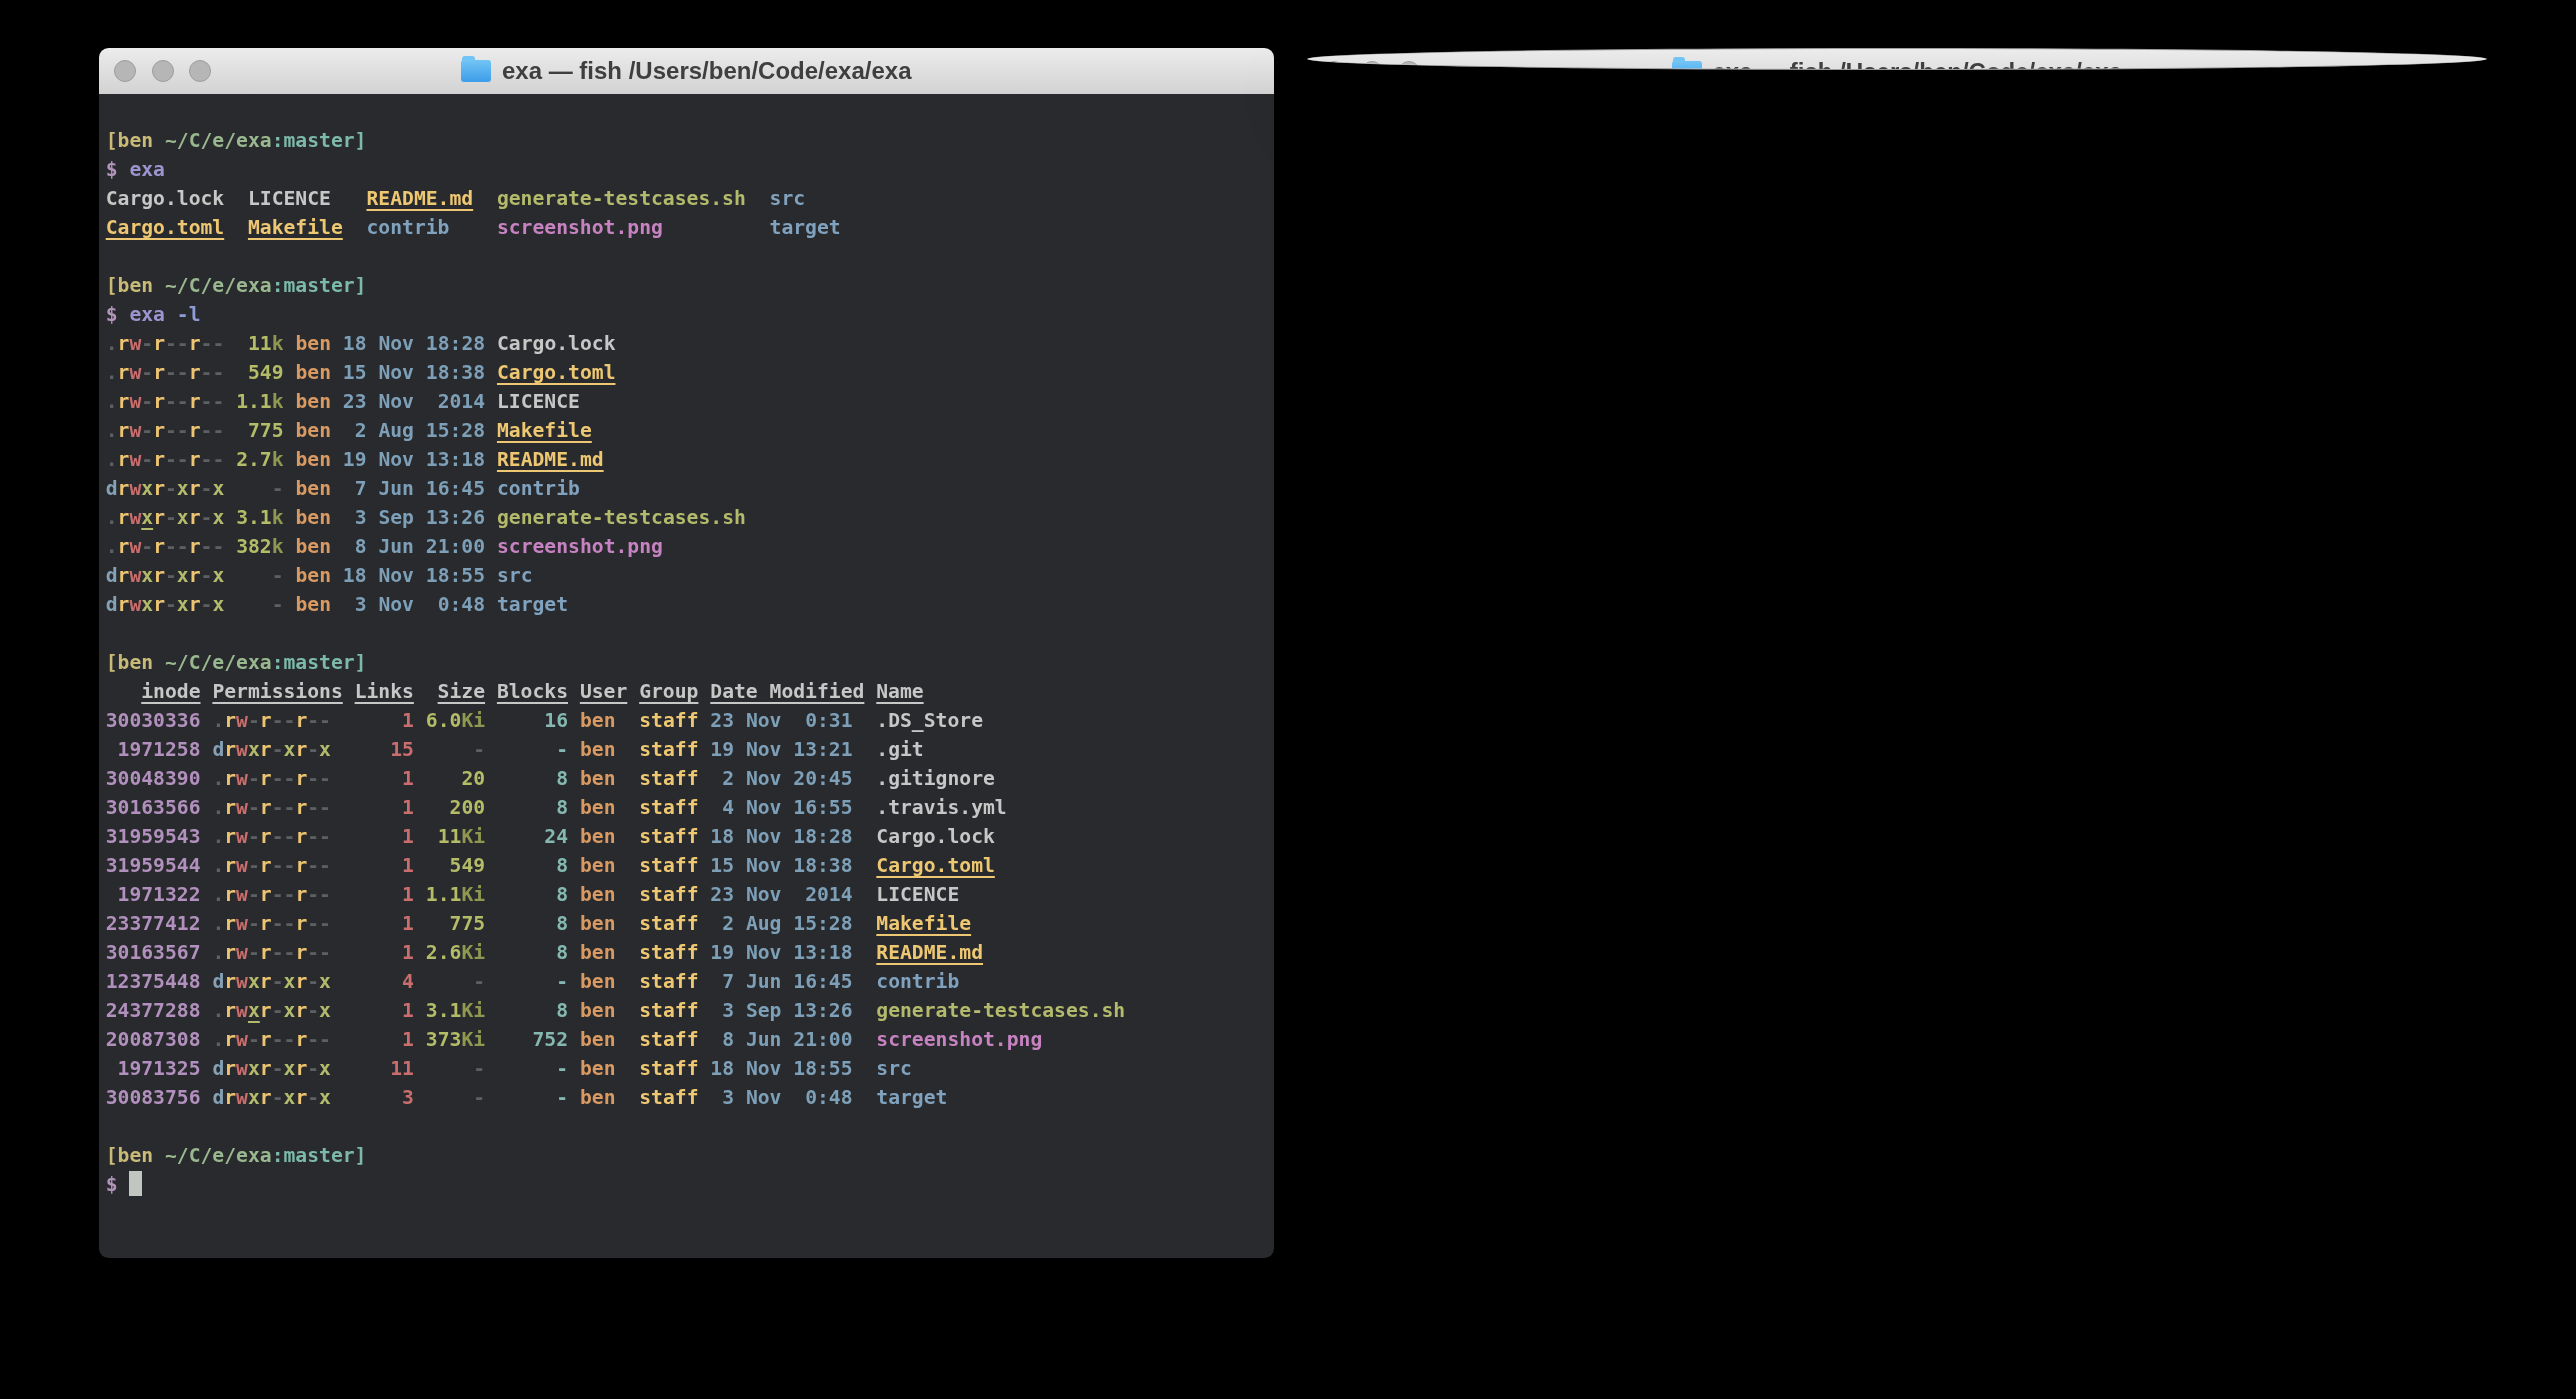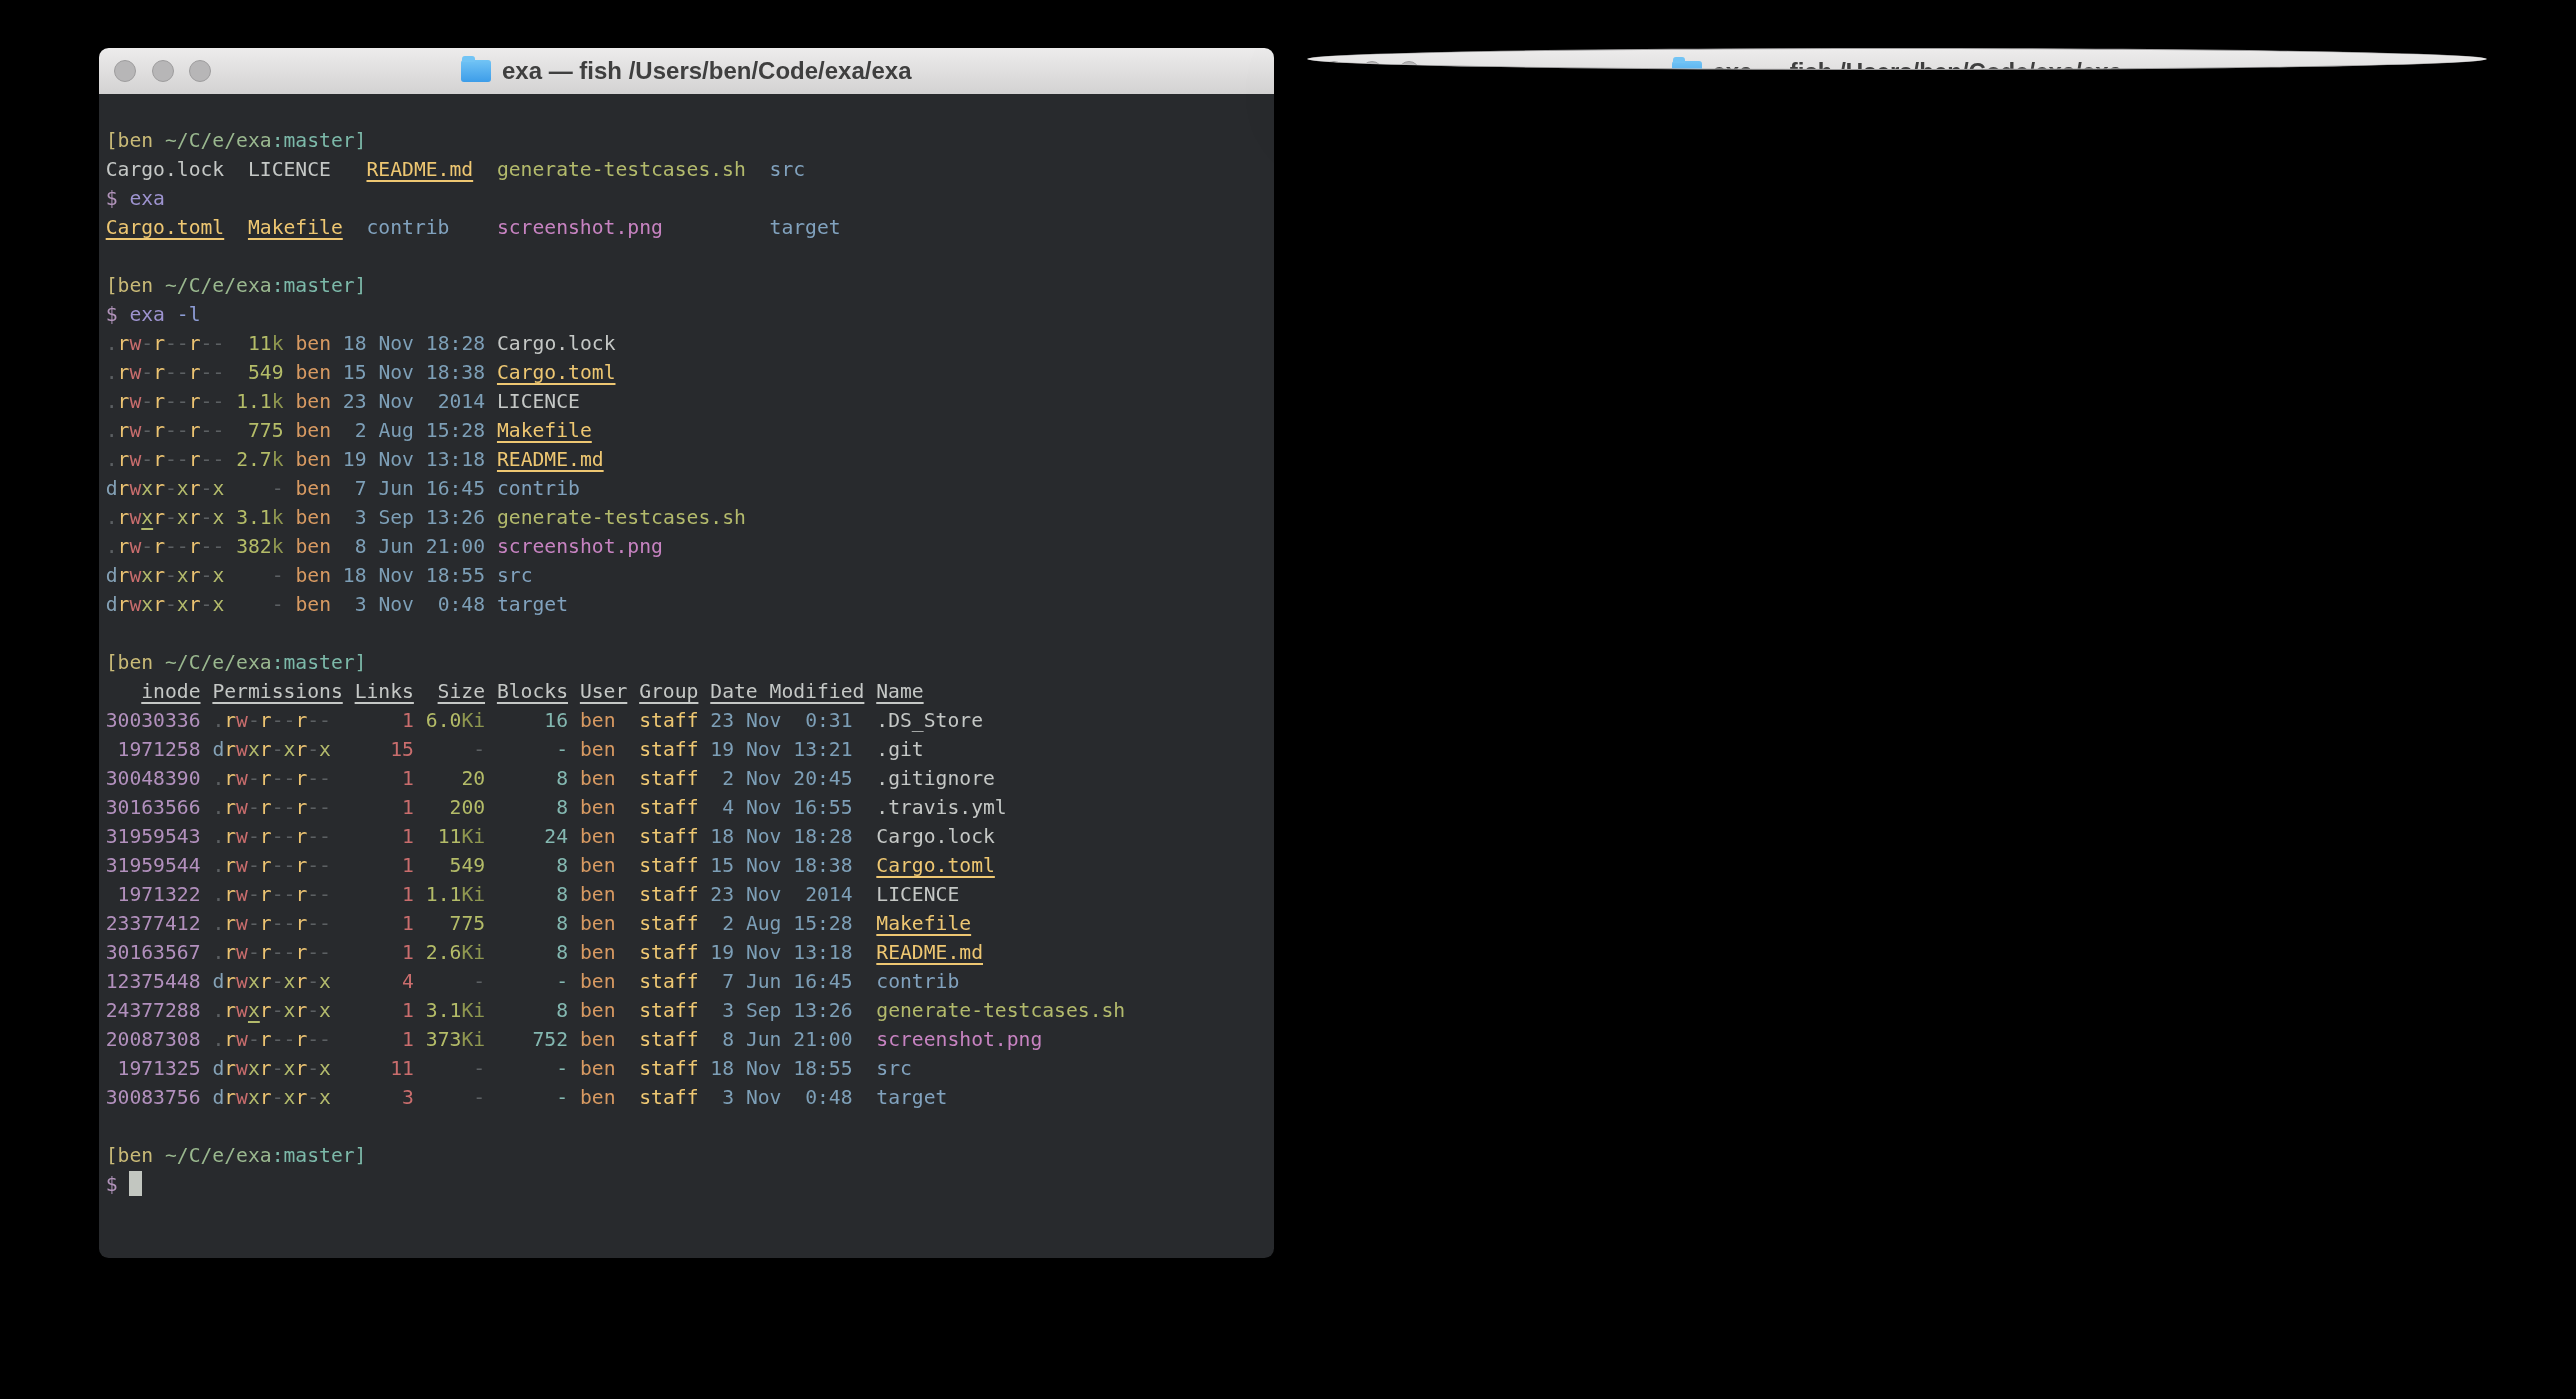--- a/index.html
+++ b/index.html
@@ -17,43 +17,43 @@
          border:1px solid #9e9d9e;box-sizing:border-box;}
   .title{display:flex;align-items:center;gap:10.5px;
          font-family:"Liberation Sans",sans-serif;font-size:24px;font-weight:bold;color:#3f3f3f;}
   .folder{width:30px;height:22px;position:relative;border-radius:2.9px;
           background:linear-gradient(#72c4f5,#3d9de9);display:inline-block;}
   .folder::before{content:"";position:absolute;top:-3.8px;left:1px;width:12.5px;height:5.8px;
           background:#72c4f5;border-radius:2.9px 2.9px 0 0;}
   .screen{position:absolute;top:46px;bottom:0;left:0;right:0;
           padding:32px 3.8px 0 6.7px;font-size:19.7px;line-height:29px;}
   .dark  .screen{background:#282a2d;color:#c5c8c6;}
-  .line{white-space:pre;height:29px;}
+  .line{white-space:pre;height:29px;font-weight:bold;}
   .u{text-decoration:underline;text-underline-offset:3.8px;text-decoration-thickness:1.9px;}
   .cursor{display:inline-block;width:12.5px;height:25px;vertical-align:-4.8px;}
 </style>
 </head>
 <body style="background: rgb(0, 0, 0);">
 
 <div class="window dark" id="win-left">
   <div class="titlebar">
     <div class="lights">
       <span class="light"></span>
       <span class="light"></span>
       <span class="light"></span>
     </div>
     <div class="title">
       <span class="folder"></span>
       <span>exa — fish  /Users/ben/Code/exa/exa</span>
     </div>
   </div>
   <div class="screen">
       <div class="line"><span style="color: rgb(201, 186, 119);">[ben </span><span style="color: rgb(154, 184, 143);">~/C/e/exa</span><span style="color: rgb(124, 185, 169);">:master]</span></div>
+      <div class="line"><span style="color: rgb(178, 148, 187);">$ </span><span style="color: rgb(157, 147, 207);">exa</span></div>
       <div class="line"><span style="color: rgb(197, 200, 198);">Cargo.lock</span><span>  </span><span style="color: rgb(197, 200, 198);">LICENCE</span><span>   </span><span class="u" style="color: rgb(238, 199, 114);">README.md</span><span>  </span><span style="color: rgb(179, 186, 108);">generate-testcases.sh</span><span>  </span><span style="color: rgb(129, 162, 190);">src</span></div>
-      <div class="line"><span style="color: rgb(178, 148, 187);">$ </span><span style="color: rgb(157, 147, 207);">exa</span></div>
       <div class="line"><span class="u" style="color: rgb(238, 199, 114);">Cargo.toml</span><span>  </span><span class="u" style="color: rgb(238, 199, 114);">Makefile</span><span>  </span><span style="color: rgb(129, 162, 190);">contrib</span><span>    </span><span style="color: rgb(199, 131, 193);">screenshot.png</span><span>         </span><span style="color: rgb(129, 162, 190);">target</span></div>
       <div class="line">&nbsp;</div>
       <div class="line"><span style="color: rgb(201, 186, 119);">[ben </span><span style="color: rgb(154, 184, 143);">~/C/e/exa</span><span style="color: rgb(124, 185, 169);">:master]</span></div>
       <div class="line"><span style="color: rgb(178, 148, 187);">$ </span><span style="color: rgb(157, 147, 207);">exa </span><span style="color: rgb(141, 156, 213);">-l</span></div>
       <div class="line"><span><span style="color: rgb(92, 96, 99);">.</span><span style="color: rgb(237, 196, 114);">r</span><span style="color: rgb(201, 109, 109);">w</span><span style="color: rgb(92, 96, 99);">-</span><span style="color: rgb(237, 196, 114);">r</span><span style="color: rgb(92, 96, 99);">-</span><span style="color: rgb(92, 96, 99);">-</span><span style="color: rgb(237, 196, 114);">r</span><span style="color: rgb(92, 96, 99);">-</span><span style="color: rgb(92, 96, 99);">-</span></span><span> </span><span><span> </span><span style="color: rgb(180, 188, 104);">11</span><span style="color: rgb(143, 151, 80);">k</span></span><span> </span><span style="color: rgb(216, 154, 98);">ben</span><span> </span><span style="color: rgb(125, 159, 183);">18 Nov 18:28</span><span> </span><span style="color: rgb(197, 200, 198);">Cargo.lock</span></div>
       <div class="line"><span><span style="color: rgb(92, 96, 99);">.</span><span style="color: rgb(237, 196, 114);">r</span><span style="color: rgb(201, 109, 109);">w</span><span style="color: rgb(92, 96, 99);">-</span><span style="color: rgb(237, 196, 114);">r</span><span style="color: rgb(92, 96, 99);">-</span><span style="color: rgb(92, 96, 99);">-</span><span style="color: rgb(237, 196, 114);">r</span><span style="color: rgb(92, 96, 99);">-</span><span style="color: rgb(92, 96, 99);">-</span></span><span> </span><span><span> </span><span style="color: rgb(180, 188, 104);">549</span></span><span> </span><span style="color: rgb(216, 154, 98);">ben</span><span> </span><span style="color: rgb(125, 159, 183);">15 Nov 18:38</span><span> </span><span class="u" style="color: rgb(238, 199, 114);">Cargo.toml</span></div>
       <div class="line"><span><span style="color: rgb(92, 96, 99);">.</span><span style="color: rgb(237, 196, 114);">r</span><span style="color: rgb(201, 109, 109);">w</span><span style="color: rgb(92, 96, 99);">-</span><span style="color: rgb(237, 196, 114);">r</span><span style="color: rgb(92, 96, 99);">-</span><span style="color: rgb(92, 96, 99);">-</span><span style="color: rgb(237, 196, 114);">r</span><span style="color: rgb(92, 96, 99);">-</span><span style="color: rgb(92, 96, 99);">-</span></span><span> </span><span><span style="color: rgb(180, 188, 104);">1.1</span><span style="color: rgb(143, 151, 80);">k</span></span><span> </span><span style="color: rgb(216, 154, 98);">ben</span><span> </span><span style="color: rgb(125, 159, 183);">23 Nov  2014</span><span> </span><span style="color: rgb(197, 200, 198);">LICENCE</span></div>
       <div class="line"><span><span style="color: rgb(92, 96, 99);">.</span><span style="color: rgb(237, 196, 114);">r</span><span style="color: rgb(201, 109, 109);">w</span><span style="color: rgb(92, 96, 99);">-</span><span style="color: rgb(237, 196, 114);">r</span><span style="color: rgb(92, 96, 99);">-</span><span style="color: rgb(92, 96, 99);">-</span><span style="color: rgb(237, 196, 114);">r</span><span style="color: rgb(92, 96, 99);">-</span><span style="color: rgb(92, 96, 99);">-</span></span><span> </span><span><span> </span><span style="color: rgb(180, 188, 104);">775</span></span><span> </span><span style="color: rgb(216, 154, 98);">ben</span><span> </span><span style="color: rgb(125, 159, 183);"> 2 Aug 15:28</span><span> </span><span class="u" style="color: rgb(238, 199, 114);">Makefile</span></div>
       <div class="line"><span><span style="color: rgb(92, 96, 99);">.</span><span style="color: rgb(237, 196, 114);">r</span><span style="color: rgb(201, 109, 109);">w</span><span style="color: rgb(92, 96, 99);">-</span><span style="color: rgb(237, 196, 114);">r</span><span style="color: rgb(92, 96, 99);">-</span><span style="color: rgb(92, 96, 99);">-</span><span style="color: rgb(237, 196, 114);">r</span><span style="color: rgb(92, 96, 99);">-</span><span style="color: rgb(92, 96, 99);">-</span></span><span> </span><span><span style="color: rgb(180, 188, 104);">2.7</span><span style="color: rgb(143, 151, 80);">k</span></span><span> </span><span style="color: rgb(216, 154, 98);">ben</span><span> </span><span style="color: rgb(125, 159, 183);">19 Nov 13:18</span><span> </span><span class="u" style="color: rgb(238, 199, 114);">README.md</span></div>
       <div class="line"><span><span style="color: rgb(132, 161, 182);">d</span><span style="color: rgb(237, 196, 114);">r</span><span style="color: rgb(201, 109, 109);">w</span><span style="color: rgb(179, 186, 108);">x</span><span style="color: rgb(237, 196, 114);">r</span><span style="color: rgb(92, 96, 99);">-</span><span style="color: rgb(179, 186, 108);">x</span><span style="color: rgb(237, 196, 114);">r</span><span style="color: rgb(92, 96, 99);">-</span><span style="color: rgb(179, 186, 108);">x</span></span><span> </span><span><span>   </span><span style="color: rgb(92, 96, 99);">-</span></span><span> </span><span style="color: rgb(216, 154, 98);">ben</span><span> </span><span style="color: rgb(125, 159, 183);"> 7 Jun 16:45</span><span> </span><span style="color: rgb(129, 162, 190);">contrib</span></div>

